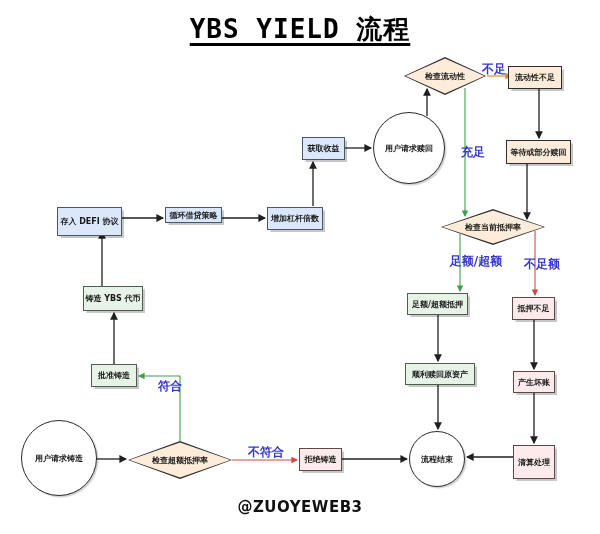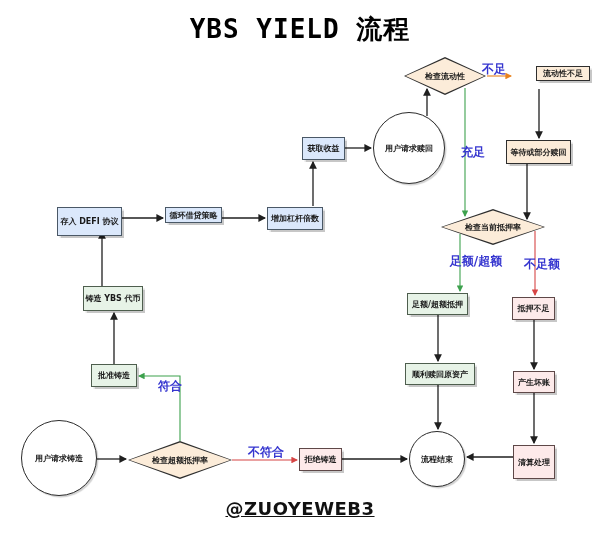--- a/index.html
+++ b/index.html
@@ -4,25 +4,25 @@
 <style>
   html,body{margin:0;padding:0;background:#ffffff;}
   #canvas{
     position:relative;width:600px;height:534px;background:#ffffff;
     overflow:hidden;font-family:"DejaVu Sans",sans-serif;
   }
   .title{
     position:absolute;left:0;right:0;top:12px;text-align:center;
     font-family:"DejaVu Sans Mono",monospace;font-weight:bold;font-size:26px;
     letter-spacing:1px;color:#000;
-    text-decoration-thickness:2.5px;text-underline-offset:5px;
+    text-decoration:underline;text-decoration-thickness:2.5px;text-underline-offset:5px;
   }
   .watermark{
     position:absolute;left:0;right:0;top:498px;text-align:center;
-    font-weight:bold;font-size:18px;letter-spacing:0.5px;color:#111;text-decoration:underline;
+    font-weight:bold;font-size:15px;letter-spacing:0.5px;color:#111;
   }
   #edges{position:absolute;left:0;top:0;}
   #nodes,#labels{position:absolute;left:0;top:0;width:100%;height:100%;pointer-events:none;}
   .node{
     position:absolute;display:flex;align-items:center;justify-content:center;
     box-sizing:border-box;font-size:8px;font-weight:600;color:#1a1a1a;
     white-space:nowrap;text-align:center;
   }
   .node.rect{box-shadow:1.5px 1.5px 1px rgba(0,0,0,0.22);}
   .node.circle{border-radius:50%;box-shadow:1.5px 1.5px 1px rgba(0,0,0,0.18);}
@@ -81,21 +81,21 @@
       <polyline points="535,231 535,295" fill="none" stroke="#d64545" stroke-width="1.1" marker-end="url(#arr-red)"></polyline>
       <polyline points="534,320 534,369" fill="none" stroke="#1f1f1f" stroke-width="1.3" marker-end="url(#arr-black)"></polyline>
       <polyline points="534,393 534,443" fill="none" stroke="#1f1f1f" stroke-width="1.3" marker-end="url(#arr-black)"></polyline>
       <polyline points="513,457 467,457" fill="none" stroke="#1f1f1f" stroke-width="1.3" marker-end="url(#arr-black)"></polyline>
     </svg>
   <div id="nodes">
       <div class="node diamond" style="left: 404px; top: 57px; width: 82px; height: 38px; background: rgb(46, 46, 46);">
         <div class="diamond-inner" style="background: rgb(252, 236, 217);"></div>
         <span class="node-label">检查流动性</span>
       </div>
-      <div class="node rect" style="left: 536px; top: 66px; width: 54px; height: 15px; background: rgb(252, 236, 217); border: 1px solid rgb(46, 46, 46);">
+      <div class="node rect" style="left: 508px; top: 66px; width: 54px; height: 23px; background: rgb(252, 236, 217); border: 1px solid rgb(46, 46, 46);">
         <span class="node-label">流动性不足</span>
       </div>
       <div class="node rect" style="left: 506px; top: 140px; width: 65px; height: 24px; background: rgb(252, 236, 217); border: 1px solid rgb(46, 46, 46);">
         <span class="node-label">等待或部分赎回</span>
       </div>
       <div class="node circle" style="left: 373px; top: 112px; width: 72px; height: 72px; background: rgb(255, 255, 255); border: 1px solid rgb(43, 43, 43);">
         <span class="node-label">用户请求赎回</span>
       </div>
       <div class="node rect" style="left: 302px; top: 137px; width: 43px; height: 23px; background: rgb(219, 232, 251); border: 1px solid rgb(74, 88, 102);">
         <span class="node-label">获取收益</span>

